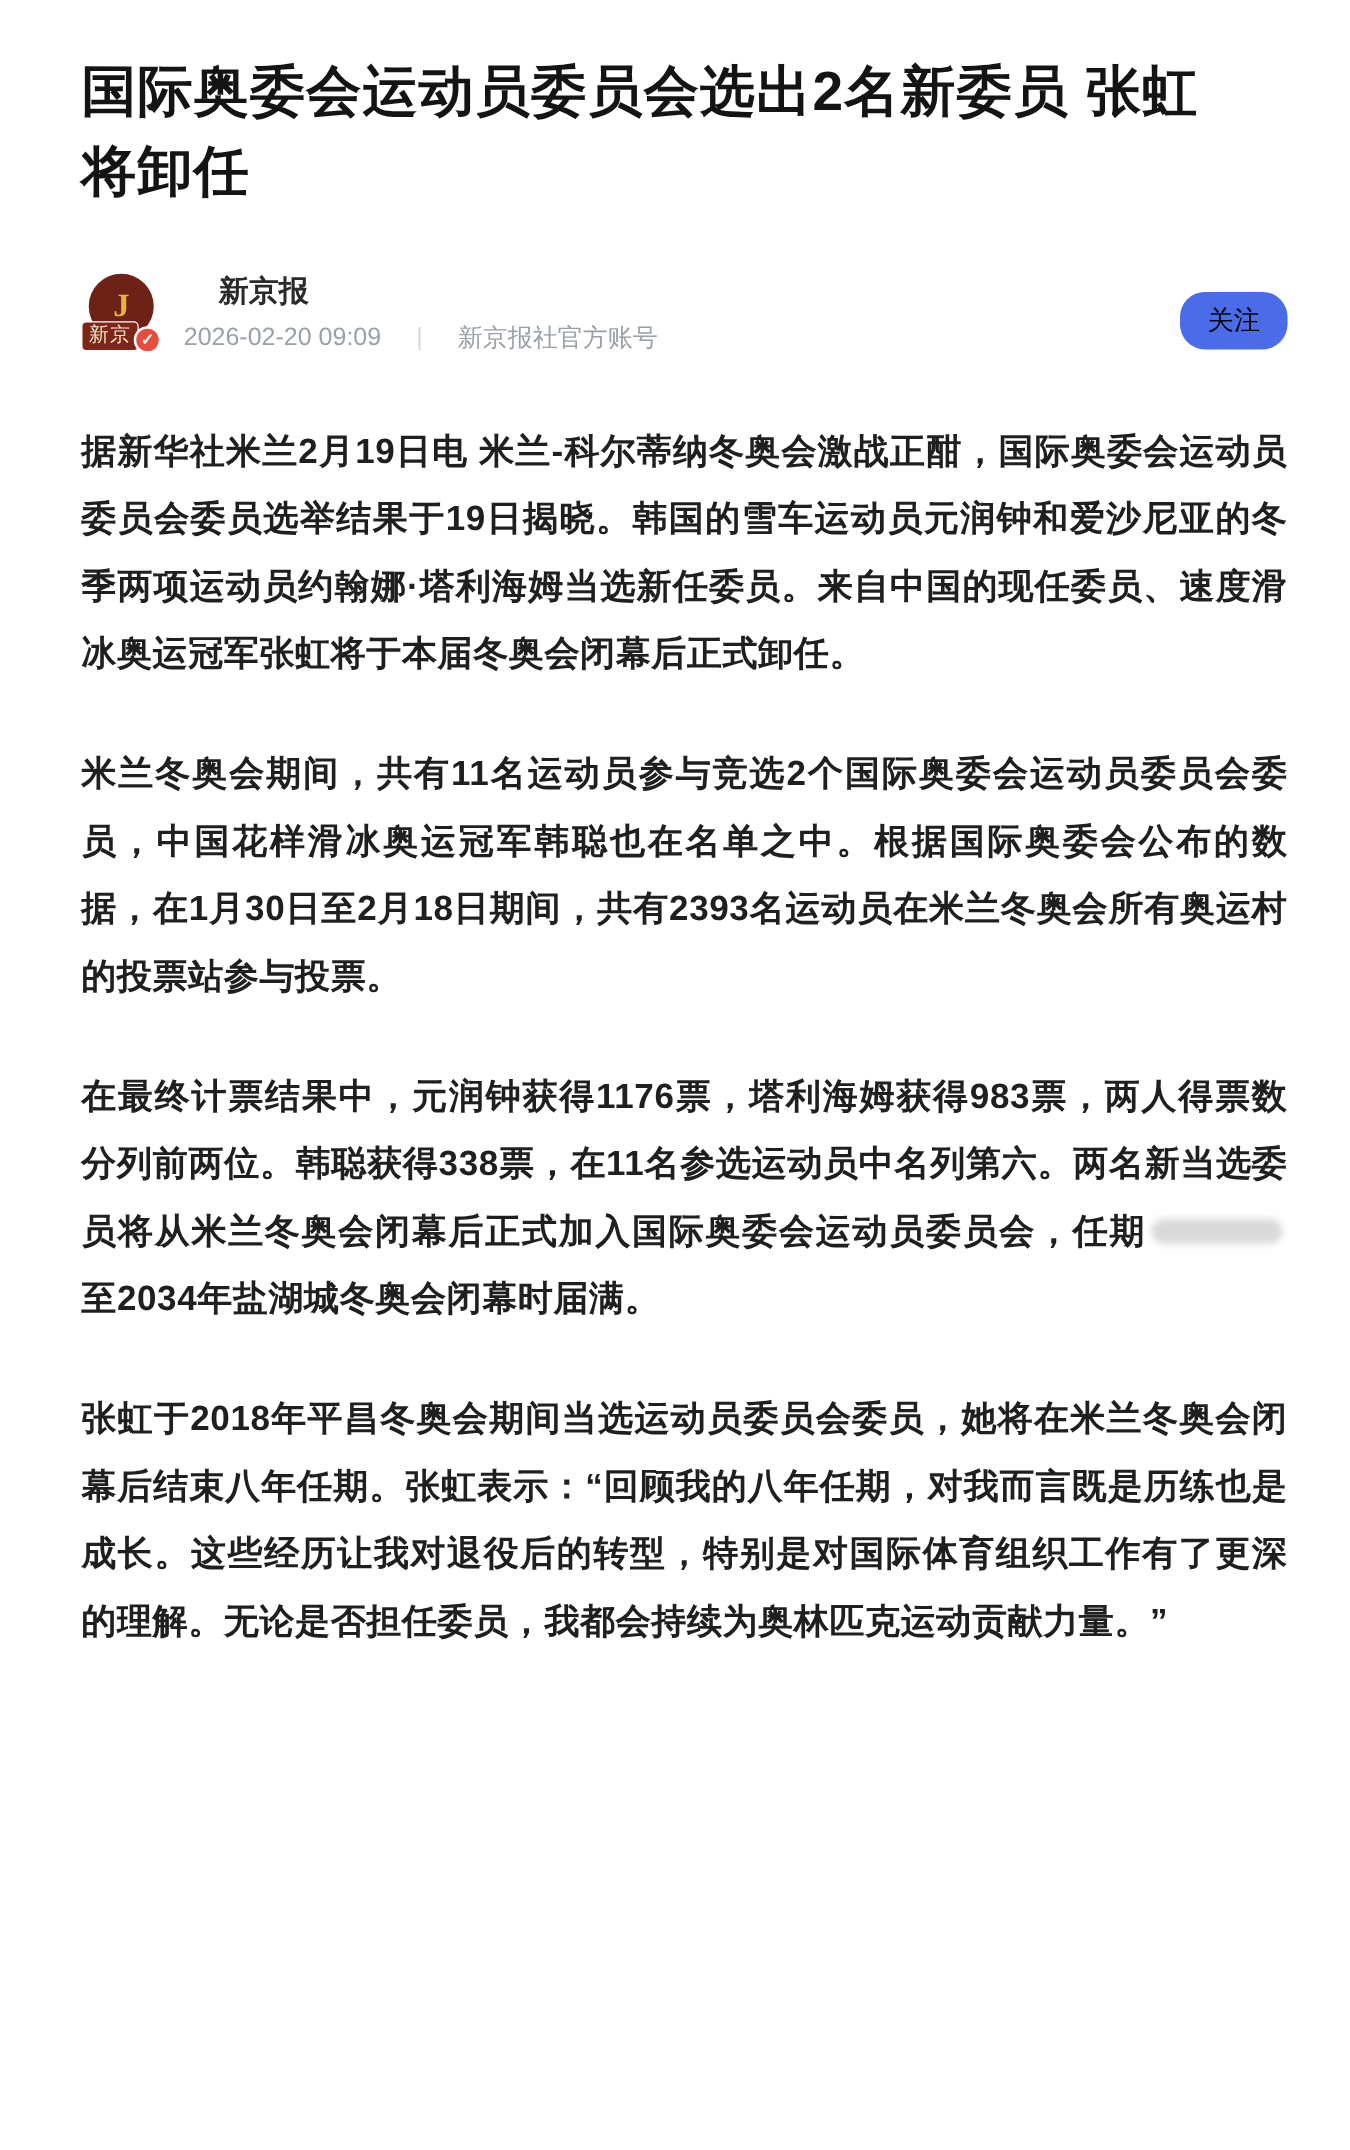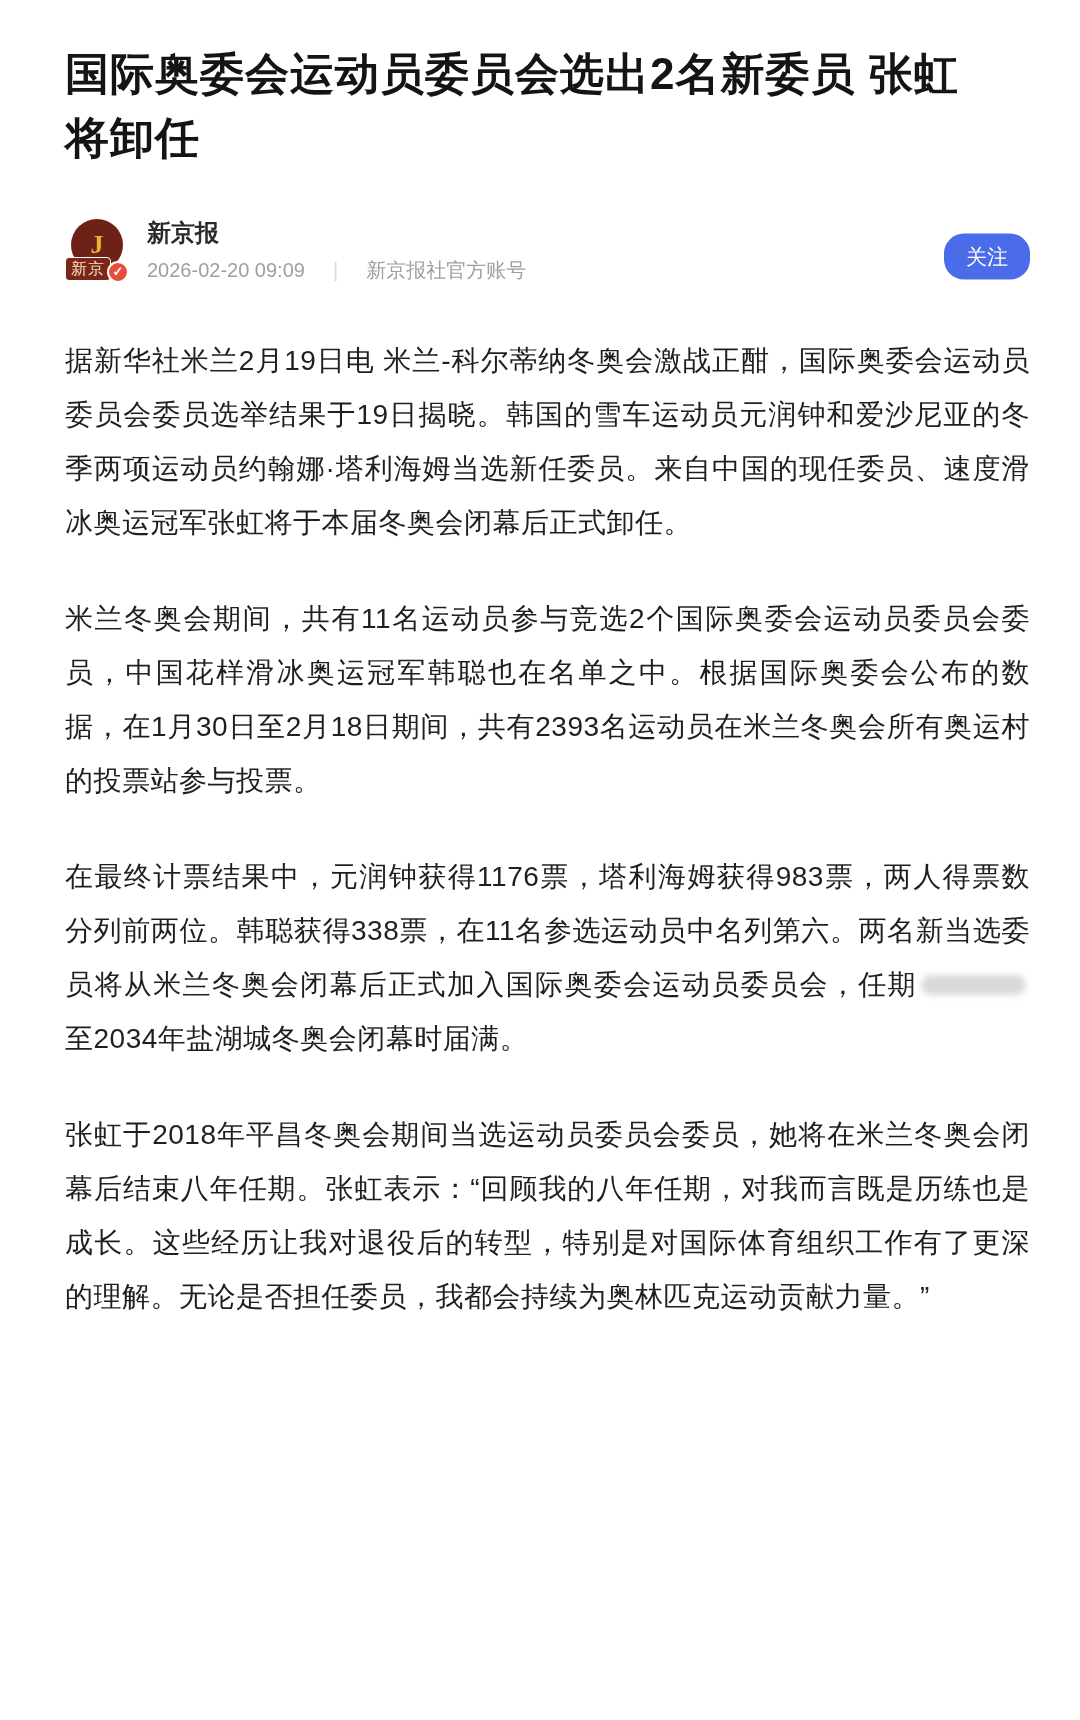--- a/index.html
+++ b/index.html
@@ -73,51 +73,53 @@
     font-weight: 700;
     display: flex; align-items: center; justify-content: center;
   }
   .author-info { margin-left: 18px; }
   .author-name {
     font-size: 24px;
     font-weight: 700;
     color: #2a2a2a;
     margin-bottom: 8px;
     cursor: pointer;
+    margin-left: 28px;
   }
   .meta {
     font-size: 20px;
     color: #9aa0a6;
     display: flex;
     align-items: center;
     gap: 28px;
   }
   .meta .sep { color: #d5d8dc; }
   .follow {
     position: absolute;
     right: 0;
     top: 50%;
     transform: translateY(-38%);
     border: none;
-    color: #ffffff;
+    color: #000000;
     font-size: 21px;
     font-family: "Liberation Sans", sans-serif;
     padding: 9px 22px;
     border-radius: 20px;
     cursor: pointer;
   }
 
   
   .body p {
     font-size: 28px;
     line-height: 1.93;
     color: #1f1f1f;
     text-align: justify;
     margin-bottom: 42px;
     letter-spacing: 0.5px;
+    font-weight: bold;
   }
   .redacted {
     display: inline-block;
     width: 105px;
     height: 20px;
     border-radius: 10px;
     background: #d9d9d9;
     filter: blur(3px);
     vertical-align: -1px;
     margin: 0 4px;

